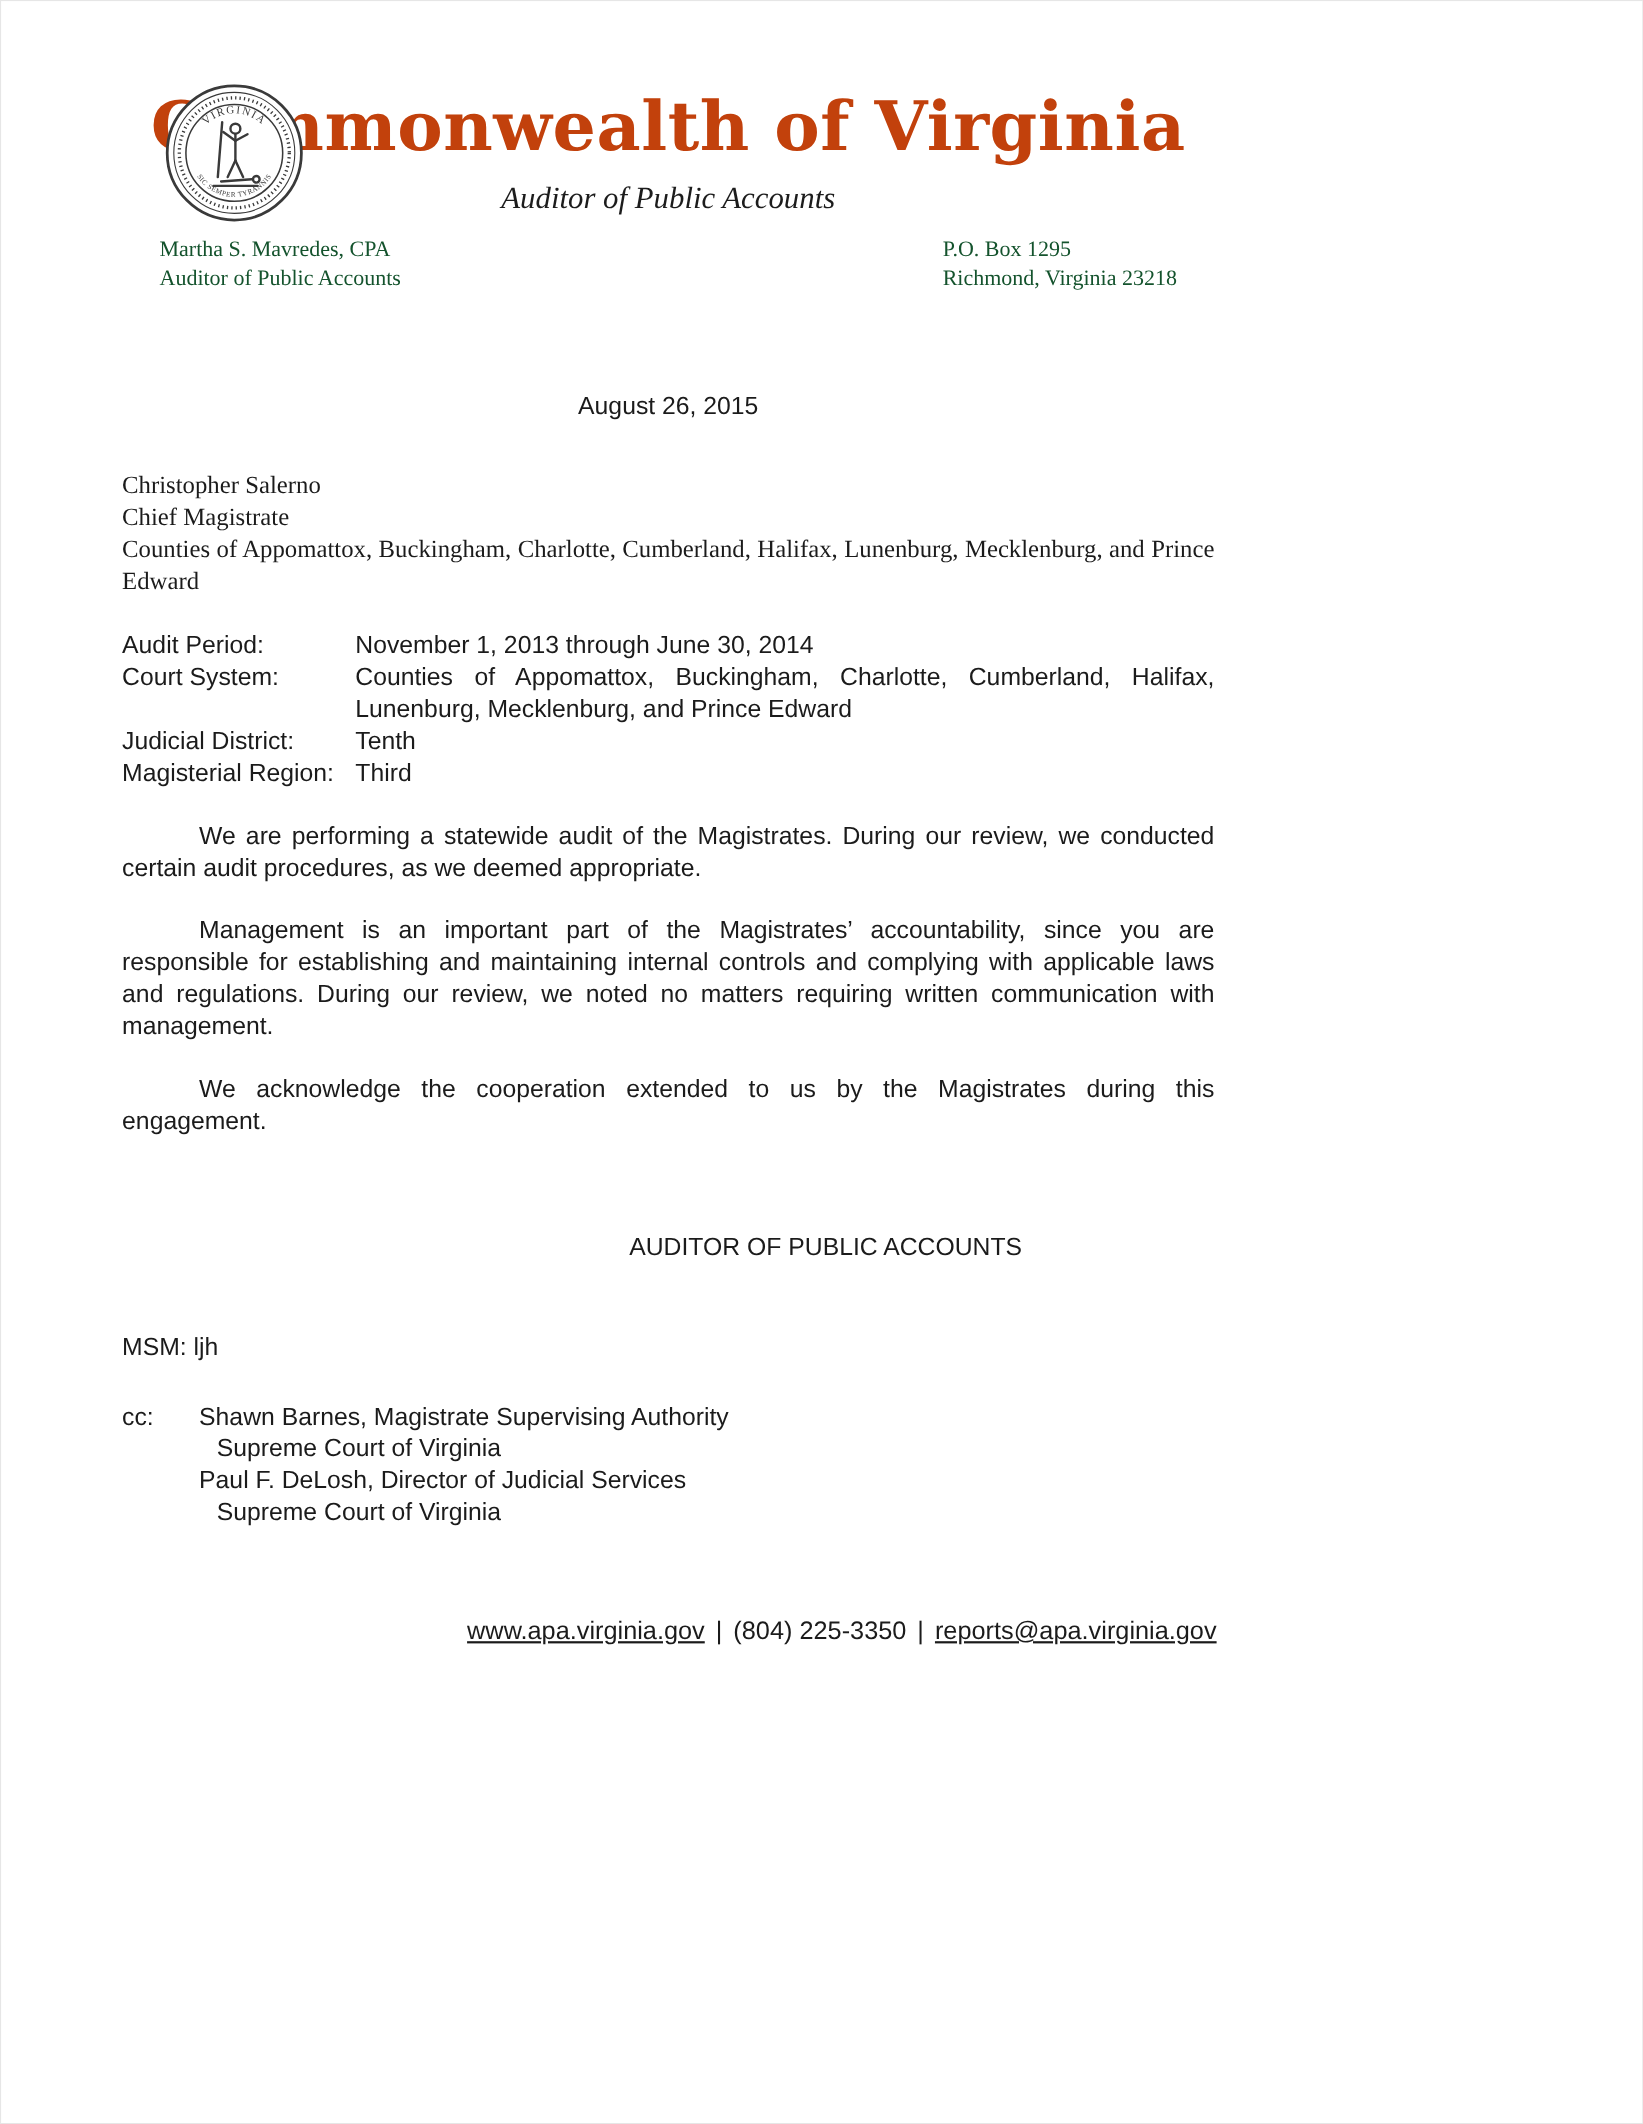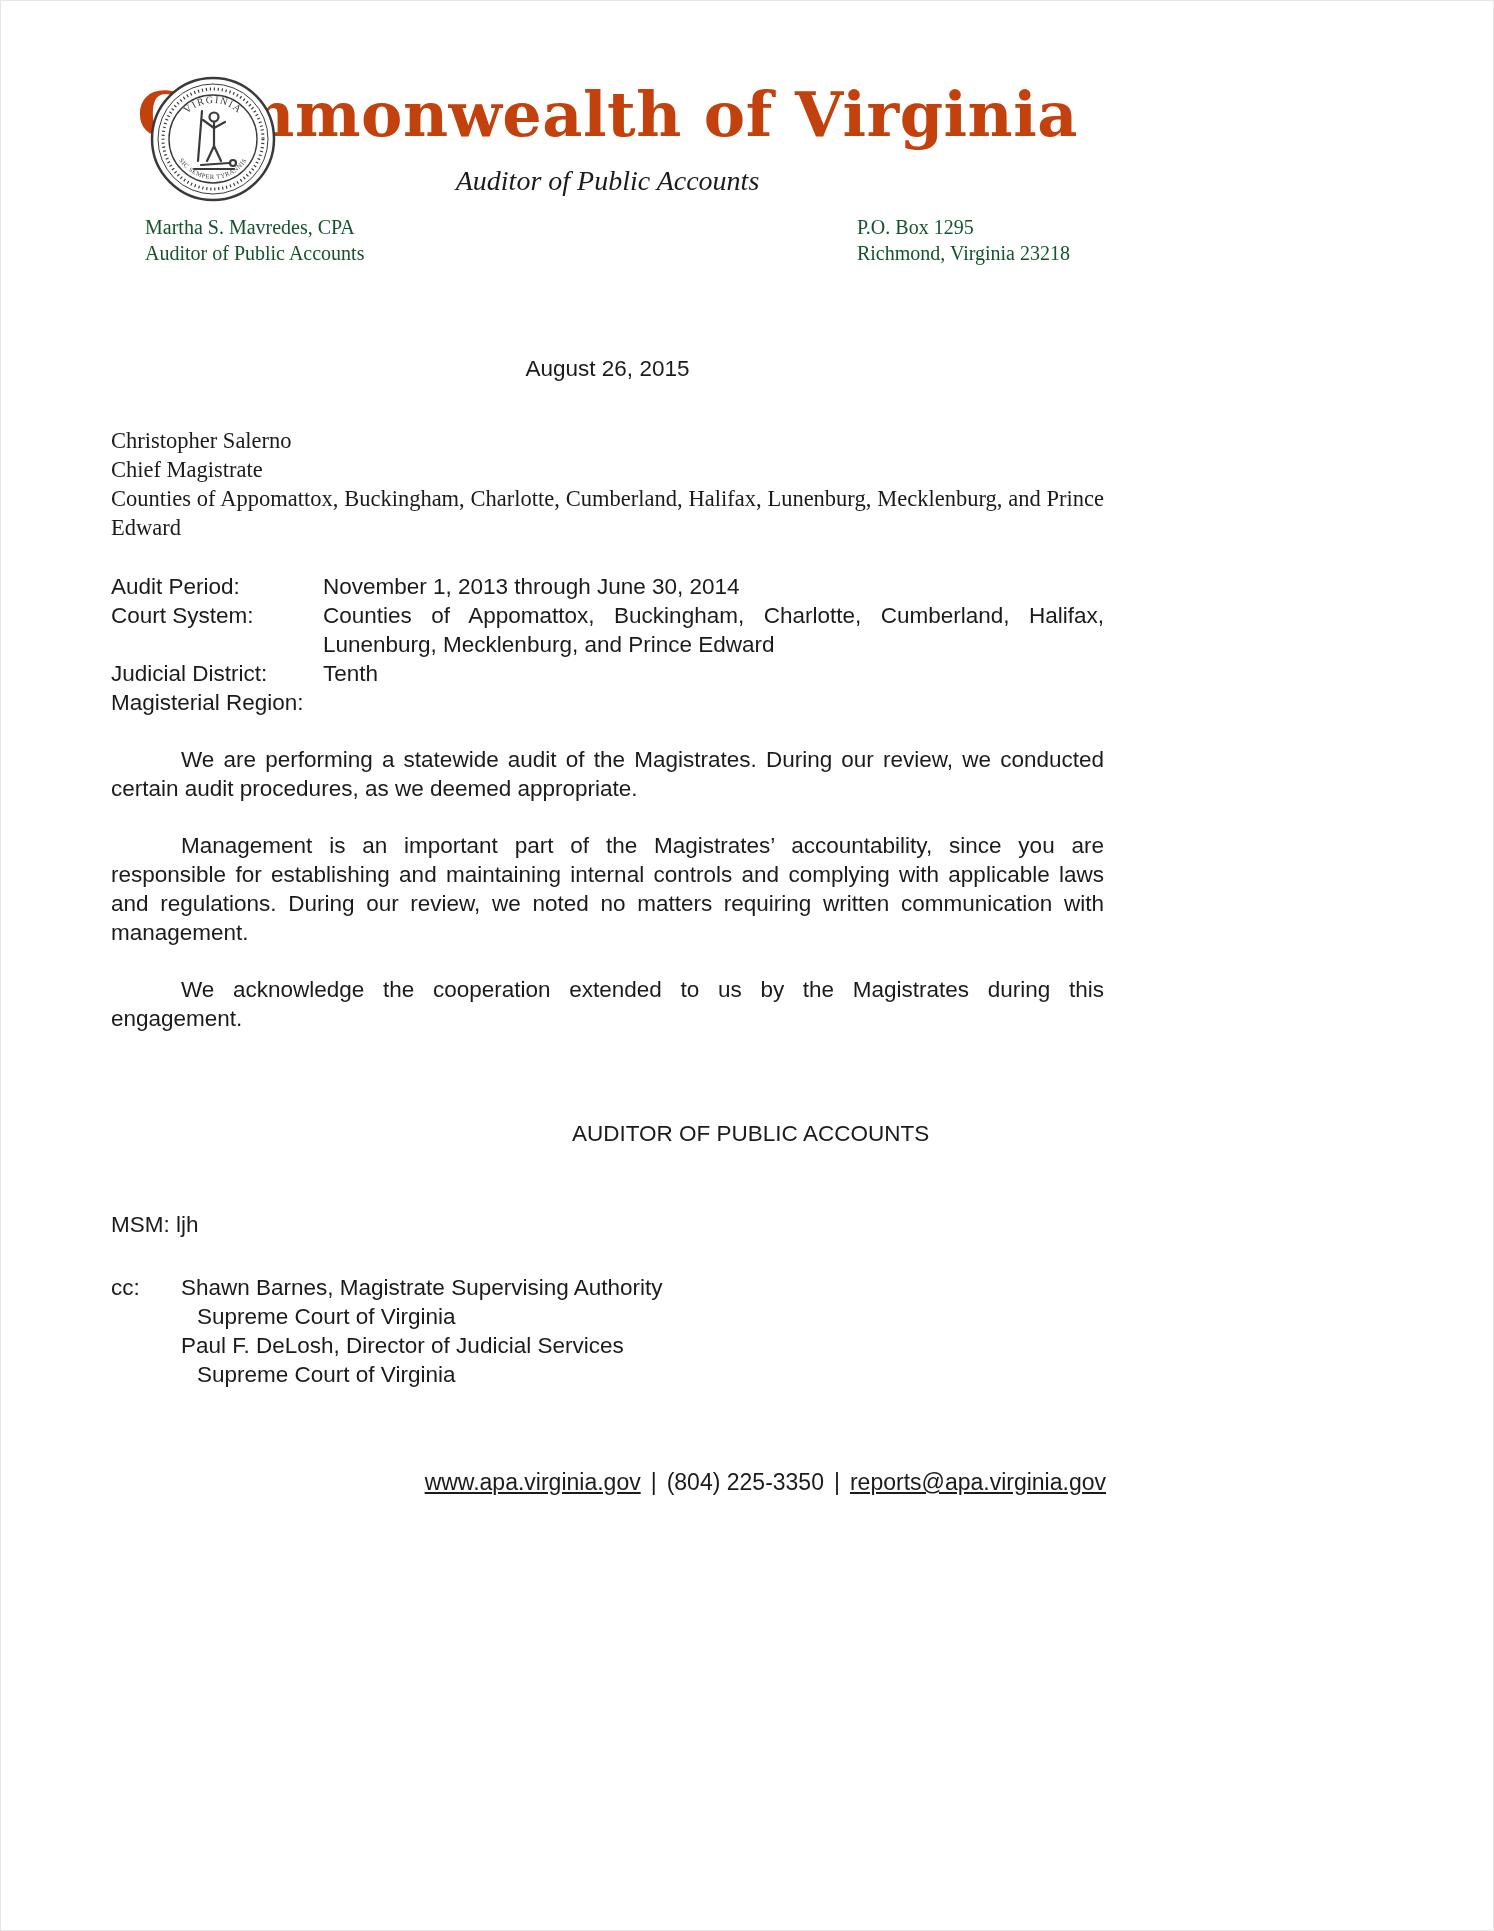--- a/index.html
+++ b/index.html
@@ -170,20 +170,21 @@
     <div class="detail-row">
       <div class="label">Court System:</div>
       <div class="value">Counties of Appomattox, Buckingham, Charlotte, Cumberland, Halifax, Lunenburg, Mecklenburg, and Prince Edward</div>
     </div>
     <div class="detail-row">
       <div class="label">Judicial District:</div>
       <div class="value">Tenth</div>
     </div>
     <div class="detail-row">
       <div class="label">Magisterial Region:</div>
+      <div class="value">Third</div>
     </div>
   </div>
 
   <p class="body-paragraph">We are performing a statewide audit of the Magistrates.  During our review, we conducted certain audit procedures, as we deemed appropriate.</p>
   <p class="body-paragraph">Management is an important part of the Magistrates’ accountability, since you are responsible for establishing and maintaining internal controls and complying with applicable laws and regulations. During our review, we noted no matters requiring written communication with management.</p>
   <p class="body-paragraph">We acknowledge the cooperation extended to us by the Magistrates during this engagement.</p>
 
   <div class="signature">AUDITOR OF PUBLIC ACCOUNTS</div>
 
   <div class="reference">MSM: ljh</div>

